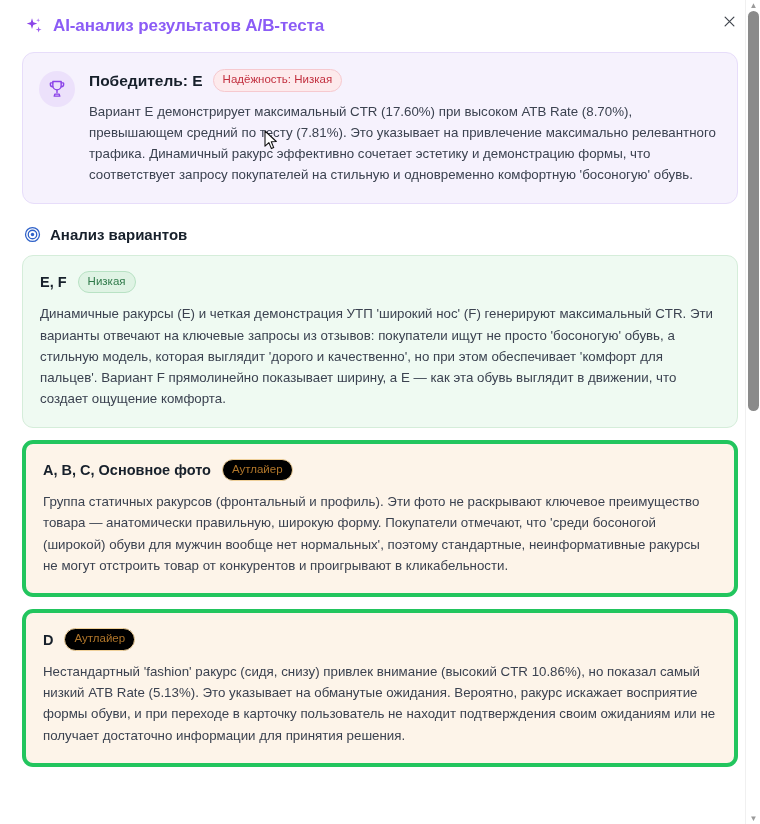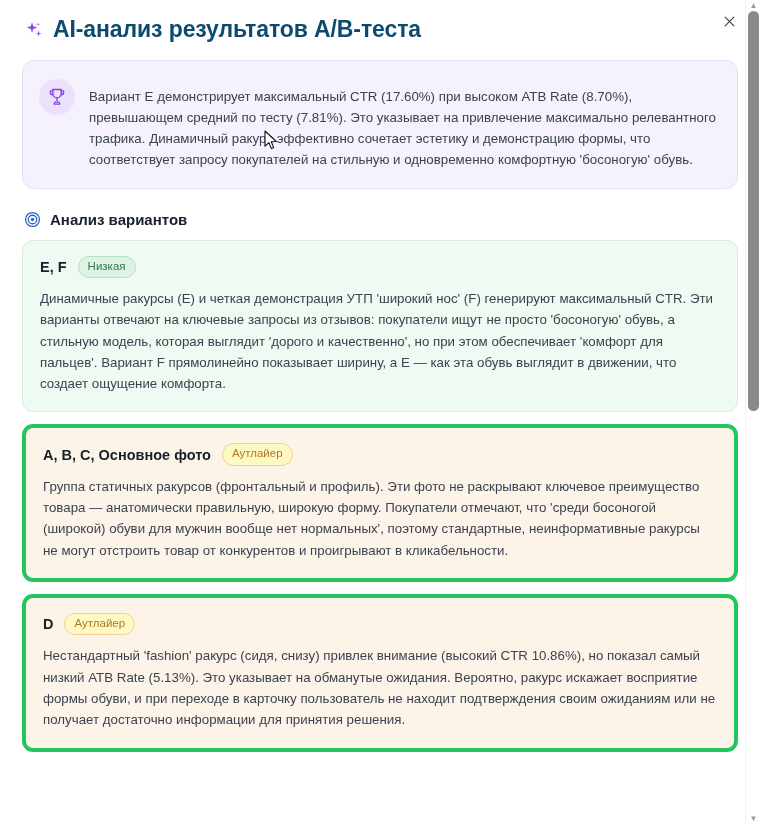--- a/index.html
+++ b/index.html
@@ -29,23 +29,23 @@
     display: flex;
     align-items: center;
     gap: 9px;
   }
   .sparkle-icon {
     width: 20px; height: 20px;
     flex: 0 0 20px;
     display: block;
   }
   .app-title {
-    font-size: 23px;
+    font-size: 17px;
     font-weight: bold;
-    color: #0c4a6e;
+    color: #8b5cf6;
     letter-spacing: -0.1px;
     line-height: 1.2;
   }
   .app-subtitle {
     margin-top: 7px;
     font-size: 13.5px;
     color: #6f7681;
     line-height: 1.3;
   }
   .close-btn {
@@ -115,21 +115,21 @@
     background: #fdeaec;
     border: 1px solid #f6c9cf;
     color: #c2303f;
   }
   .badge-green {
     background: #dff3e4;
     border: 1px solid #b8e2c4;
     color: #2f7a4a;
   }
   .badge-amber {
-    background: #fef9c3;
+    background: #000000;
     border: 1px solid #efd09a;
     color: #b0762a;
   }
   .winner-text {
     margin-top: 9px;
     font-size: 13.3px;
     line-height: 1.58;
     color: #3b4250;
   }
 
@@ -245,20 +245,24 @@
       <div class="trophy-wrap">
         <svg viewBox="0 0 24 24" width="20" height="20" aria-hidden="true">
           <path d="M7 3 h10 v5 a5 5 0 0 1 -10 0 z" fill="none" stroke="#8b44e8" stroke-width="1.7" stroke-linejoin="round"></path>
           <path d="M7 4.6 H4.8 a0.8 0.8 0 0 0 -0.8 0.8 v1 a3 3 0 0 0 3 3 H7" fill="none" stroke="#8b44e8" stroke-width="1.6" stroke-linecap="round"></path>
           <path d="M17 4.6 H19.2 a0.8 0.8 0 0 1 0.8 0.8 v1 a3 3 0 0 1 -3 3 H17" fill="none" stroke="#8b44e8" stroke-width="1.6" stroke-linecap="round"></path>
           <path d="M12 13 v3.6" stroke="#8b44e8" stroke-width="1.7" stroke-linecap="round"></path>
           <path d="M8.6 20.6 h6.8 l-0.9 -2.5 h-5 z" fill="none" stroke="#8b44e8" stroke-width="1.6" stroke-linejoin="round"></path>
         </svg>
       </div>
       <div class="winner-body">
+        <div class="winner-head">
+          <span class="winner-title">Победитель: E</span>
+          <span class="badge badge-red">Надёжность: Низкая</span>
+        </div>
         <div class="winner-text">Вариант E демонстрирует максимальный CTR (17.60%) при высоком ATB Rate (8.70%), превышающем средний по тесту (7.81%). Это указывает на привлечение максимально релевантного трафика. Динамичный ракурс эффективно сочетает эстетику и демонстрацию формы, что соответствует запросу покупателей на стильную и одновременно комфортную 'босоногую' обувь.</div>
       </div>
     </div>
 
     <div class="section-head">
       <span>
         <svg viewBox="0 0 20 20" width="17" height="17" aria-hidden="true">
           <circle cx="10" cy="10" r="8.2" fill="none" stroke="#2f62c9" stroke-width="1.5"></circle>
           <circle cx="10" cy="10" r="5" fill="none" stroke="#2f62c9" stroke-width="1.5"></circle>
           <circle cx="10" cy="10" r="2" fill="#2f62c9"></circle>

